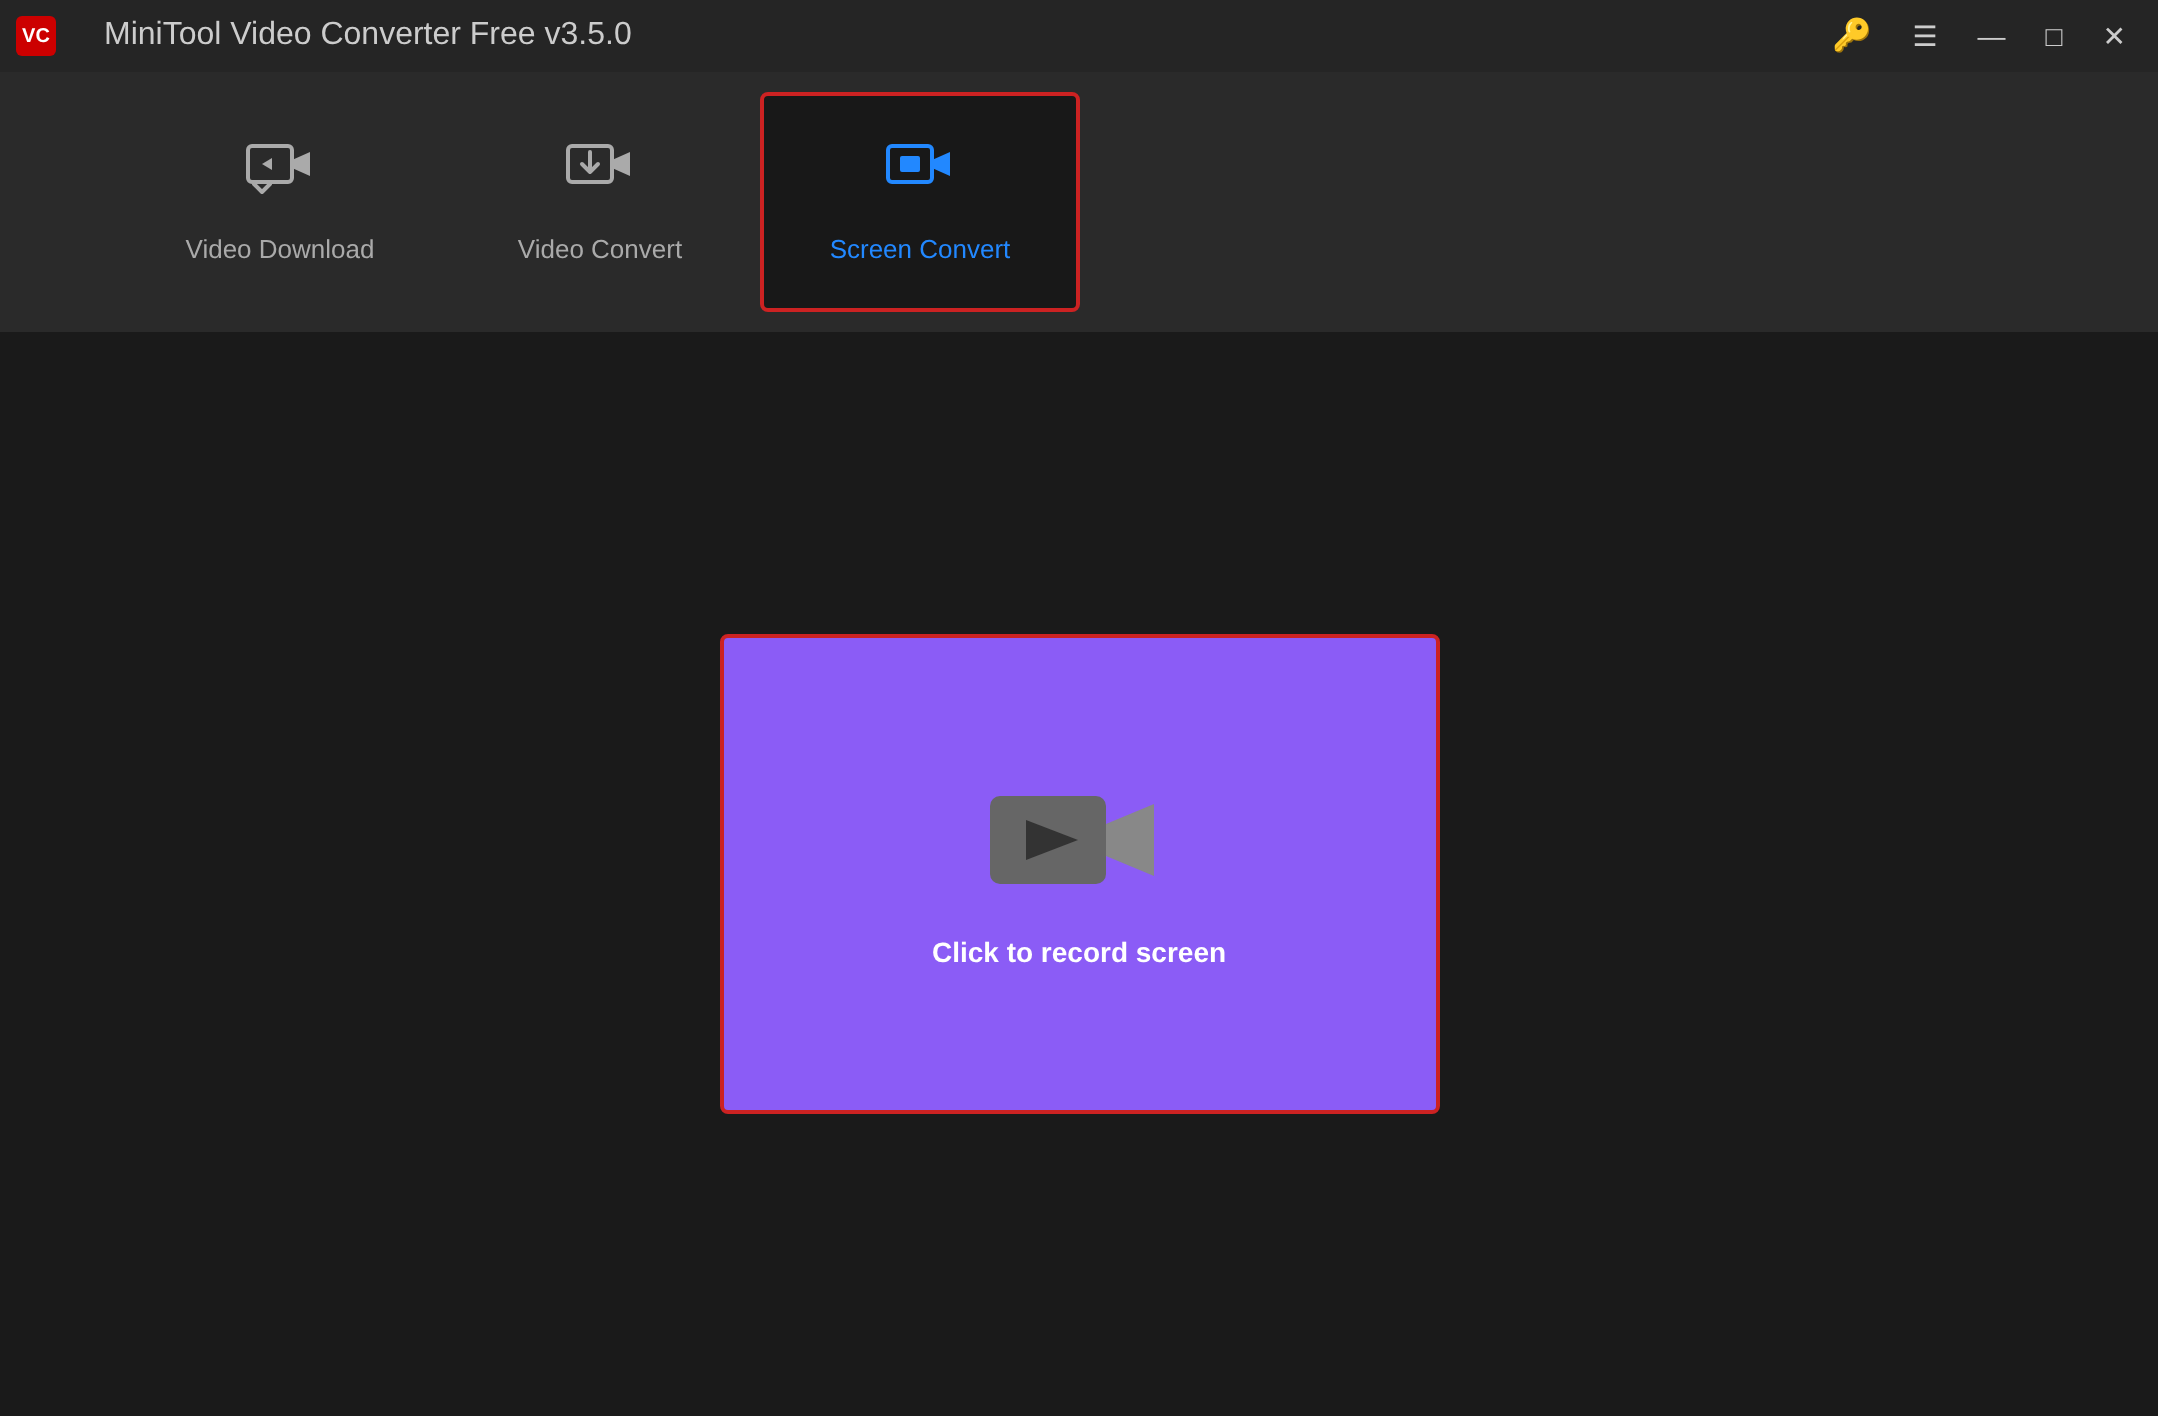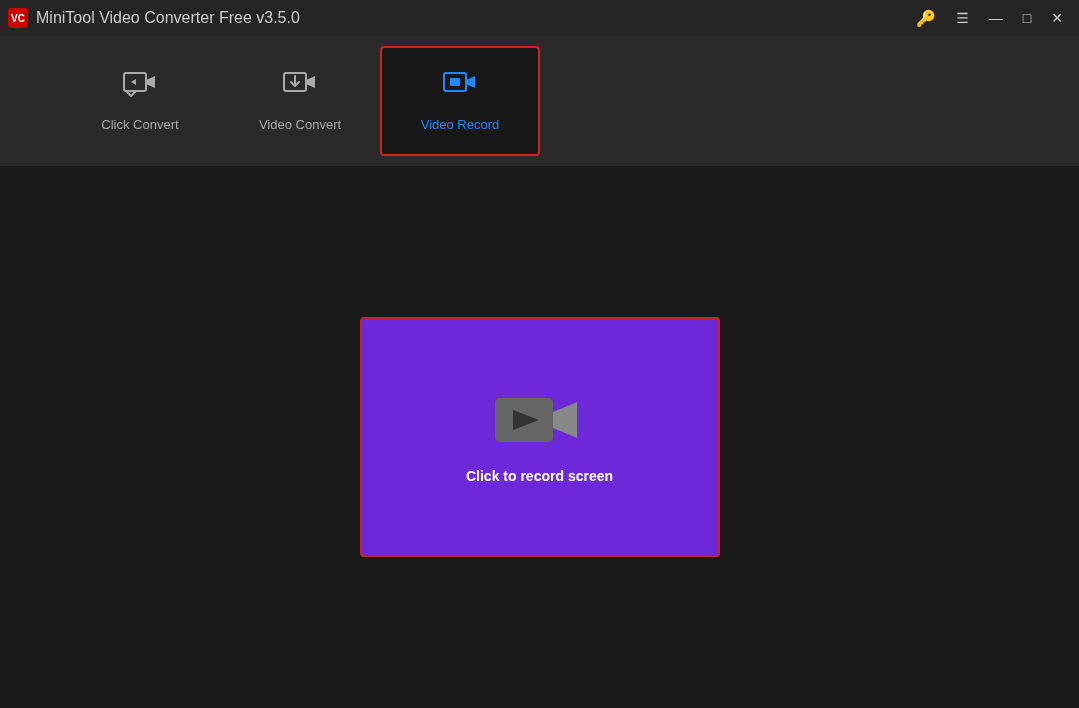--- a/index.html
+++ b/index.html
@@ -23,21 +23,21 @@
       align-items: center;
       justify-content: space-between;
       background: #252525;
       height: 36px;
       padding: 0 8px;
     }
 
     .title-bar-left {
       display: flex;
       align-items: center;
-      gap: 8px;
+      gap: 24px;
     }
 
     .app-logo {
       width: 20px;
       height: 20px;
       background: #cc0000;
       border-radius: 3px;
       display: flex;
       align-items: center;
       justify-content: center;
@@ -128,21 +128,21 @@
       height: calc(708px - 36px - 130px);
       background: #1a1a1a;
     }
 
     
     .record-box {
       width: 360px;
       height: 240px;
       border: 2px solid #cc2222;
       border-radius: 4px;
-      background: #6d28d9;
+      background: #8b5cf6;
       display: flex;
       flex-direction: column;
       align-items: center;
       justify-content: center;
       gap: 18px;
       cursor: pointer;
     }
 
     .camera-icon-wrapper {
       display: flex;
@@ -185,21 +185,21 @@
 
   <div class="nav-tab">
     <div class="nav-tab-icon">
       <svg width="34" height="30" viewBox="0 0 34 30" fill="none">
         <rect x="1" y="3" width="22" height="18" rx="2" stroke="#aaaaaa" stroke-width="2" fill="none"></rect>
         <path d="M23 10 L32 6 L32 18 L23 14 Z" fill="#aaaaaa"></path>
         <path d="M8 12 L13 9 L13 15 Z" fill="#aaaaaa"></path>
         <path d="M4 22 L8 26 M12 22 L8 26" stroke="#aaaaaa" stroke-width="2" stroke-linecap="round"></path>
       </svg>
     </div>
-    <span class="nav-tab-label">Click Convert</span>
+    <span class="nav-tab-label">Video Download</span>
   </div>
 
   <div class="nav-tab">
     <div class="nav-tab-icon">
       <svg width="34" height="30" viewBox="0 0 34 30" fill="none">
         <rect x="1" y="3" width="22" height="18" rx="2" stroke="#aaaaaa" stroke-width="2" fill="none"></rect>
         <path d="M23 10 L32 6 L32 18 L23 14 Z" fill="#aaaaaa"></path>
         <path d="M12 6 L12 16 M8 12 L12 16 L16 12" stroke="#aaaaaa" stroke-width="2" stroke-linecap="round" stroke-linejoin="round"></path>
       </svg>
     </div>
@@ -207,21 +207,21 @@
   </div>
 
   <div class="nav-tab active">
     <div class="nav-tab-icon">
       <svg width="34" height="30" viewBox="0 0 34 30" fill="none">
         <rect x="1" y="3" width="22" height="18" rx="2" stroke="#2288ff" stroke-width="2" fill="none"></rect>
         <path d="M23 10 L32 6 L32 18 L23 14 Z" fill="#2288ff"></path>
         <rect x="7" y="8" width="10" height="8" rx="1" fill="#2288ff"></rect>
       </svg>
     </div>
-    <span class="nav-tab-label">Video Record</span>
+    <span class="nav-tab-label">Screen Convert</span>
   </div>
 
 
 </div>
 
 <div class="main-content">
   <div class="record-box">
 
     <div class="camera-icon-wrapper">
       <svg class="camera-svg" viewBox="0 0 90 60" fill="none">

